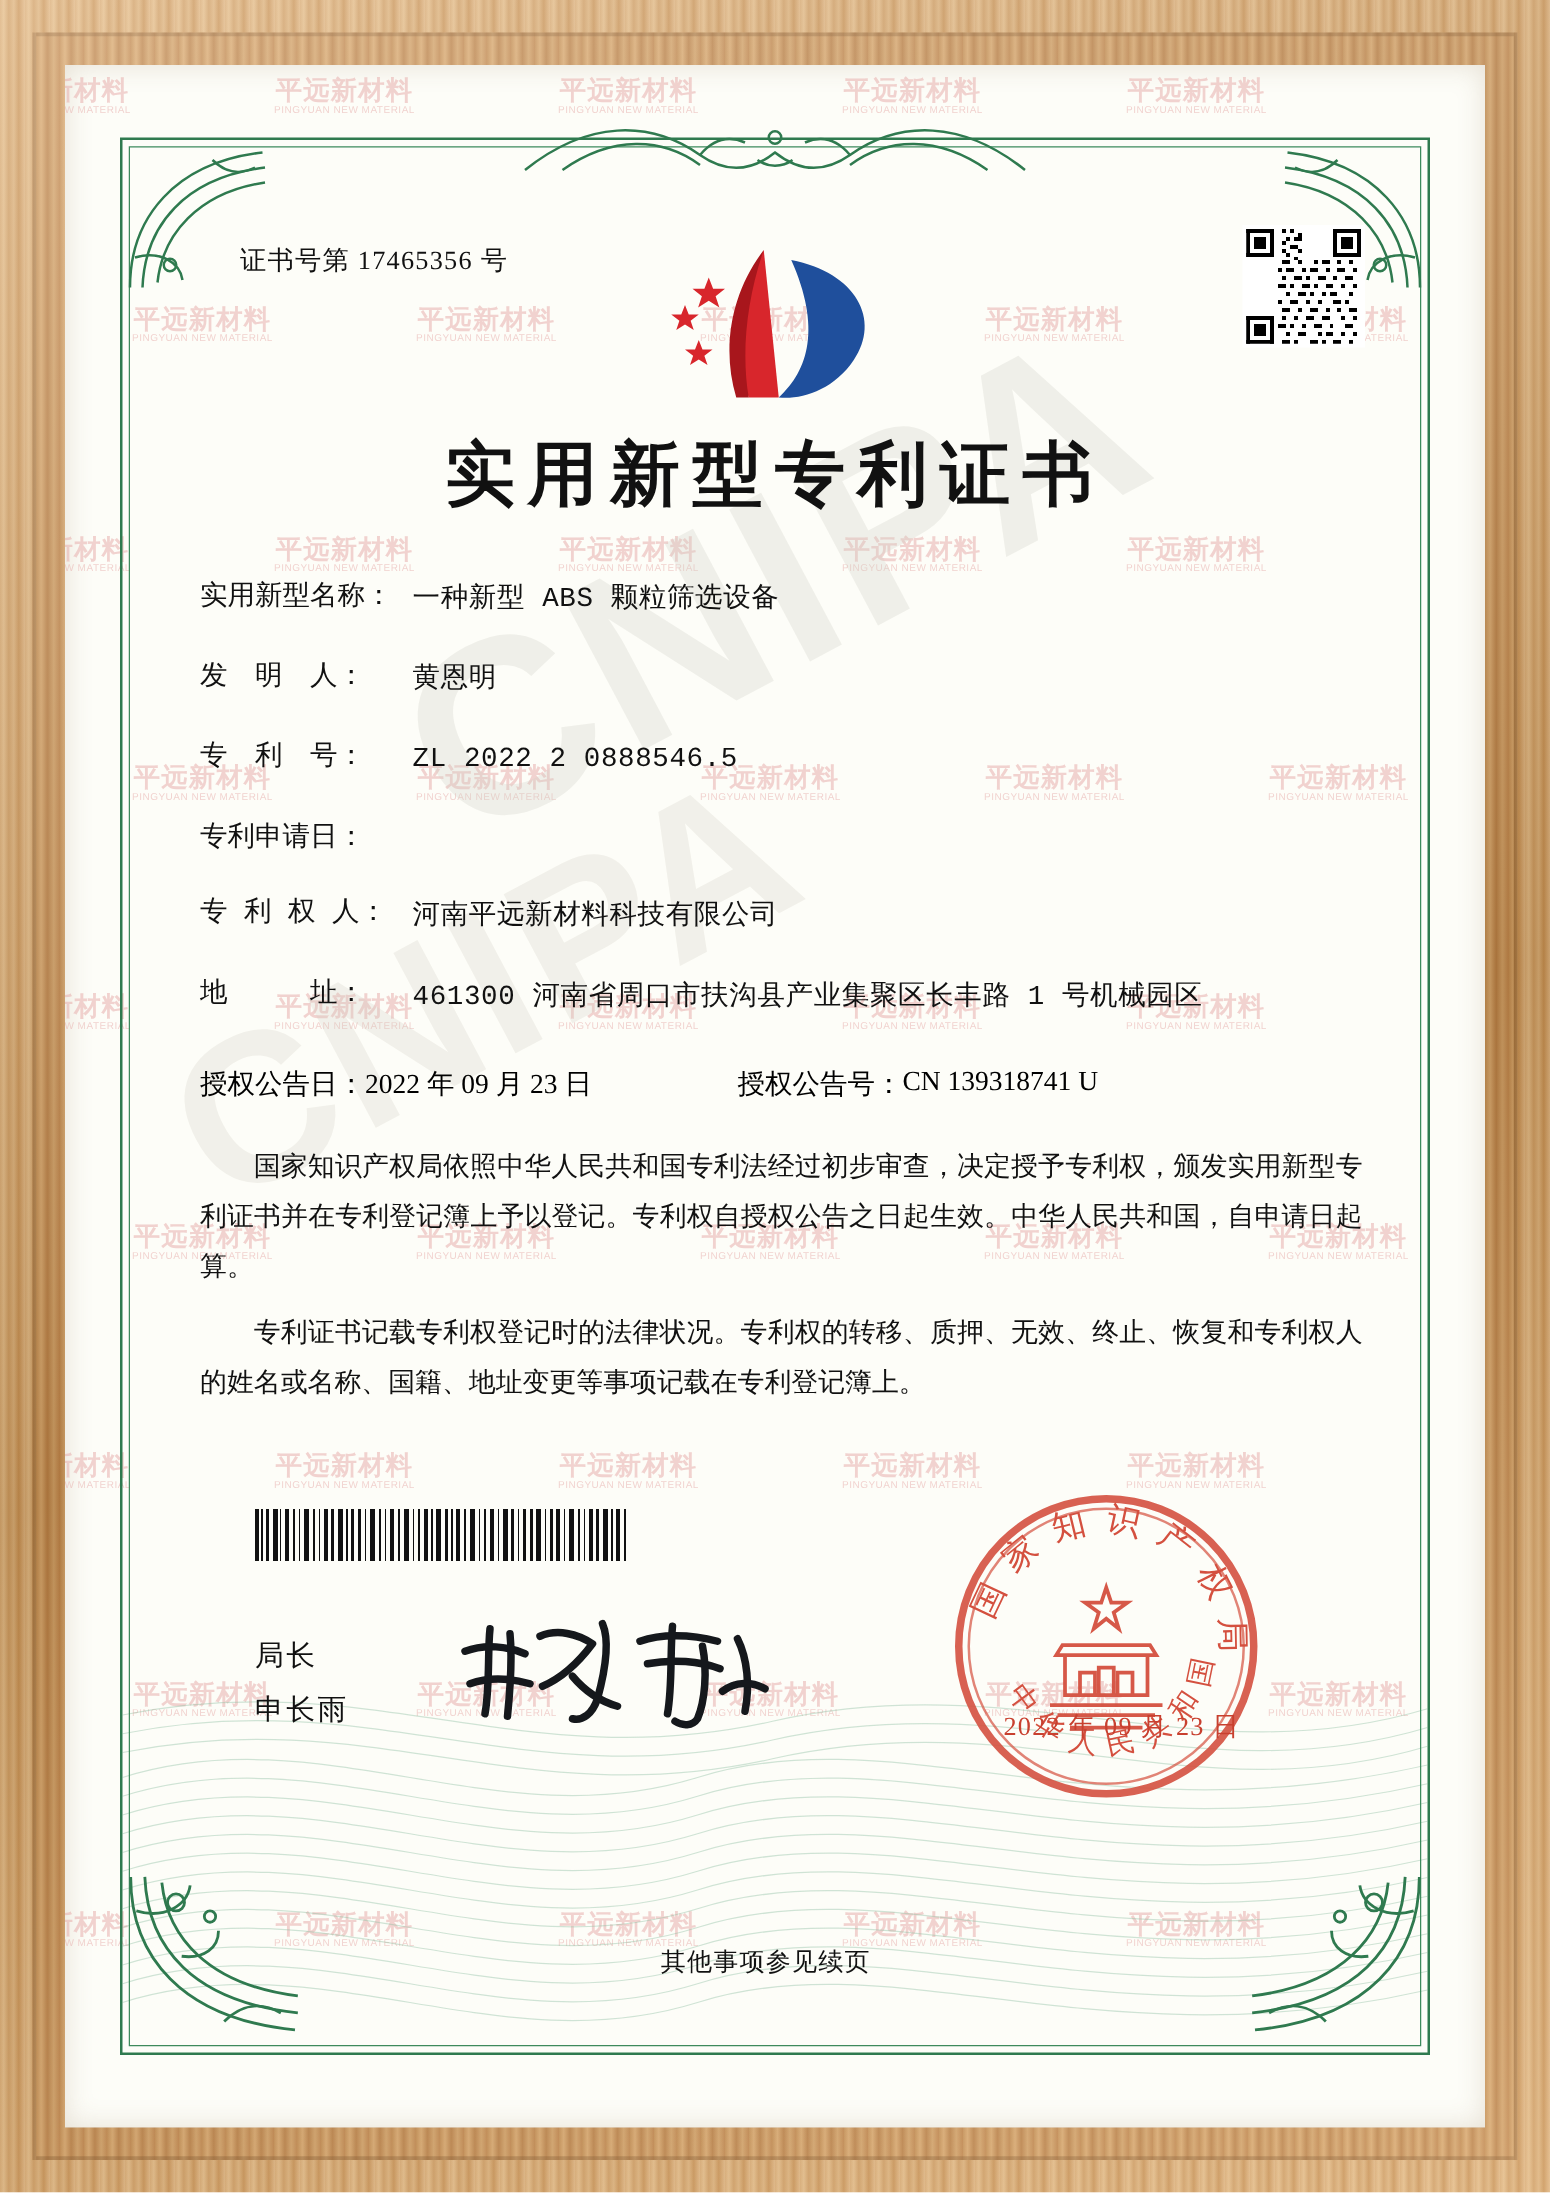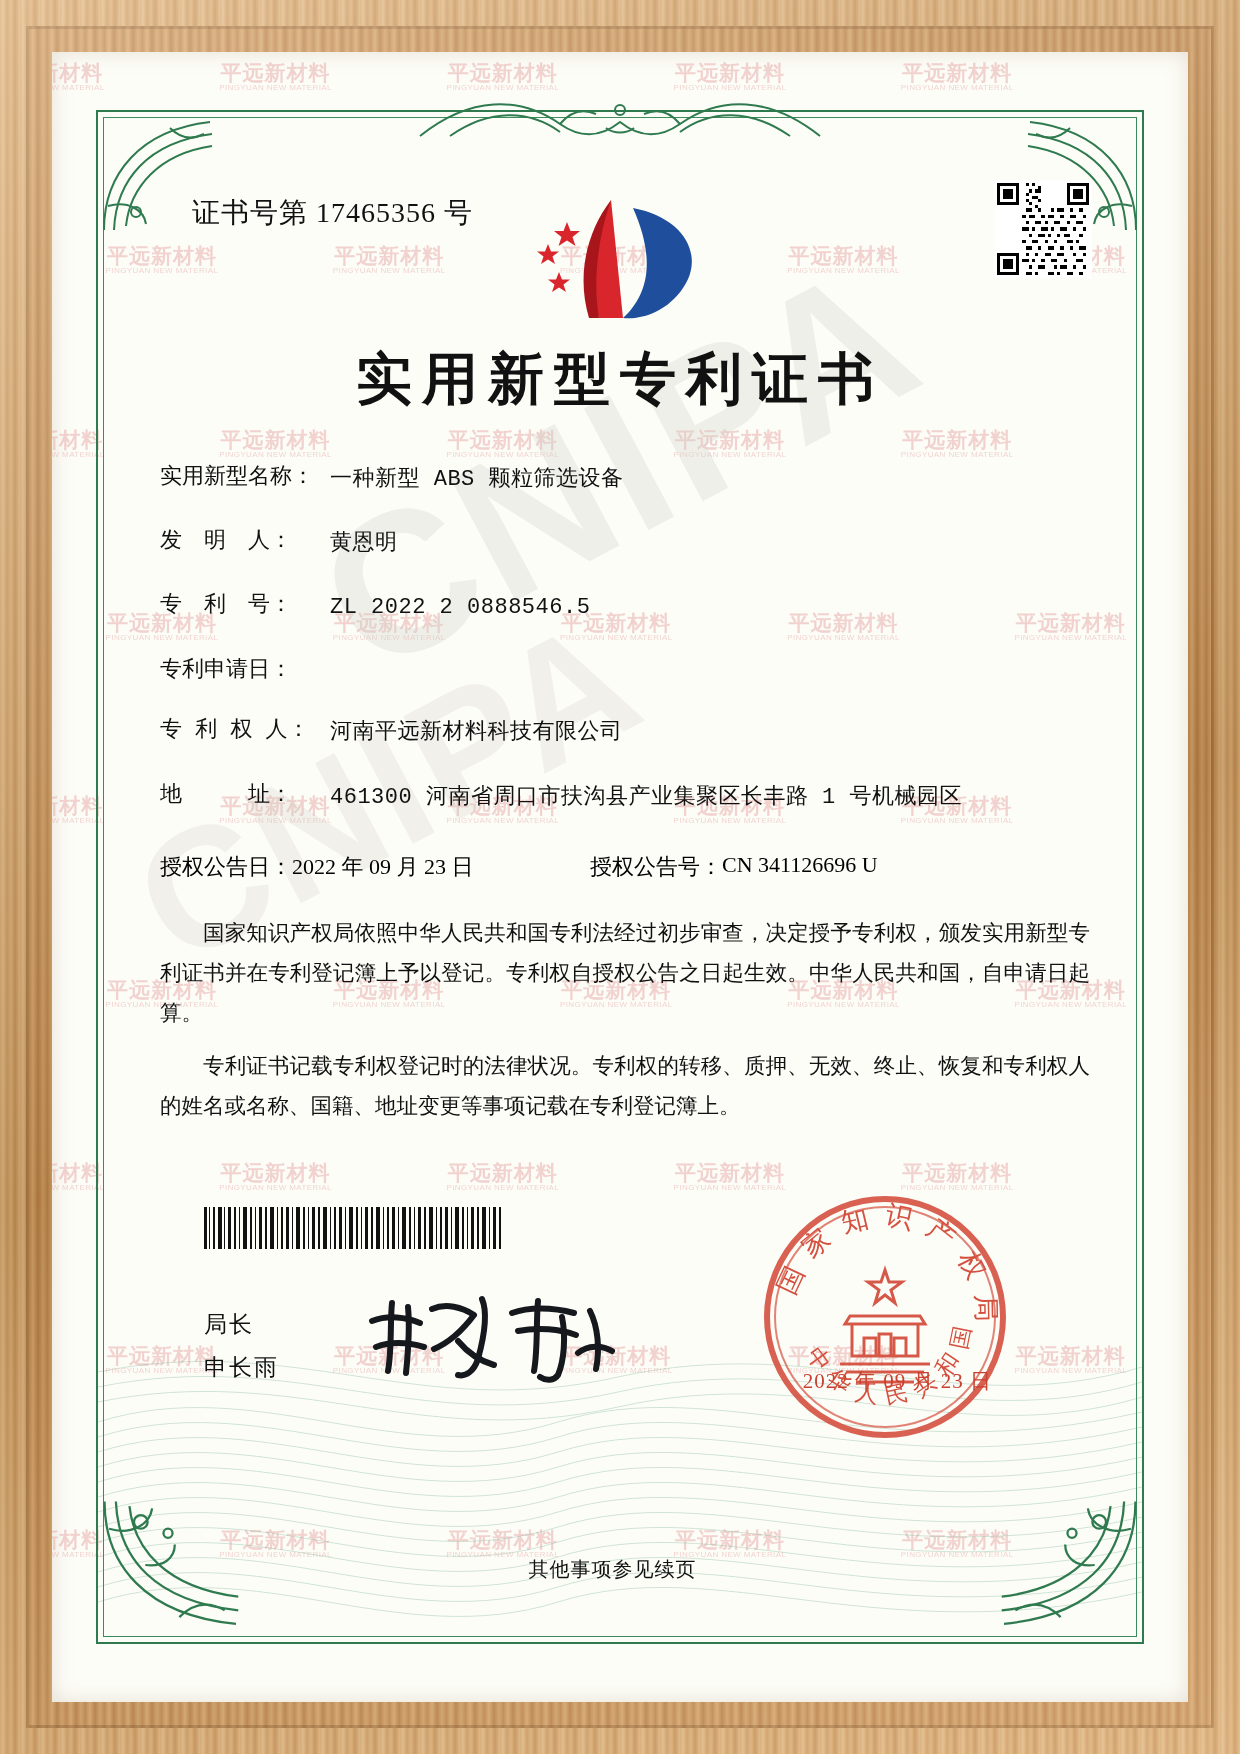--- a/index.html
+++ b/index.html
@@ -156,21 +156,21 @@
   .content {
     position: absolute;
     inset: 0;
     z-index: 5;
   }
 
   .cert-no {
     position: absolute;
     left: 140px;
     top: 142px;
-    font-size: 28px;
+    font-size: 21px;
     color: #111;
     letter-spacing: 1px;
   }
 
   .qr {
     position: absolute;
     right: 96px;
     top: 128px;
     width: 98px;
     height: 98px;
@@ -737,21 +737,21 @@
         </div>
       </div>
 
     <div class="two-col" style="position:absolute; left:108px; top:800px; width:930px; font-size:22px;">
       <div class="col-a">
         <span class="sub-label">授权公告日：</span>
         <span>2022 年 09 月 23 日</span>
       </div>
       <div class="col-b">
         <span class="sub-label">授权公告号：</span>
-        <span>CN 341126696 U</span>
+        <span>CN 139318741 U</span>
       </div>
     </div>
 
     <div class="paragraphs">
       <p>国家知识产权局依照中华人民共和国专利法经过初步审查，决定授予专利权，颁发实用新型专利证书并在专利登记簿上予以登记。专利权自授权公告之日起生效。中华人民共和国，自申请日起算。</p>
       <p>专利证书记载专利权登记时的法律状况。专利权的转移、质押、无效、终止、恢复和专利权人的姓名或名称、国籍、地址变更等事项记载在专利登记簿上。</p>
     </div>
 
     <svg class="barcode" viewBox="0 0 300 42" shape-rendering="crispEdges">
       <rect width="300" height="42" fill="#fdfdf8"></rect>

